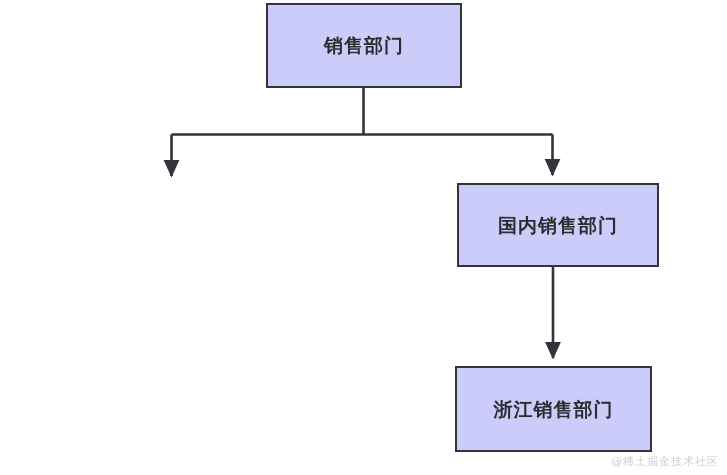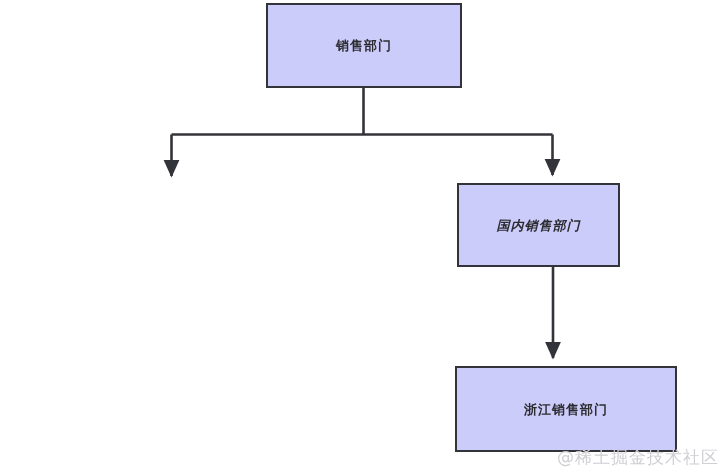--- a/index.html
+++ b/index.html
@@ -33,38 +33,38 @@
     position: absolute;
     box-sizing: border-box;
     background: #ccccfa;
     border: 2px solid #33333a;
     display: flex;
     align-items: center;
     justify-content: center;
   }
   .node-label {
     font-family: "DejaVu Sans", "Liberation Sans", sans-serif;
-    font-size: 13px;
+    font-size: 19px;
     font-weight: 700;
     color: #2b2b30;
     letter-spacing: 1px;
     line-height: 1;
     white-space: nowrap;
     text-align: center;
   }
   #node-root   { left: 266px; top: 3px;   width: 196px; height: 85px; }
   #node-intl   { left: 75px;  top: 184px; width: 193px; height: 83px; }
-  #node-dom    { left: 457px; top: 183px; width: 163px; height: 84px; font-style: italic; }
-  #node-zj     { left: 455px; top: 366px; width: 222px; height: 86px; }
+  #node-dom    { left: 457px; top: 183px; width: 202px; height: 84px; }
+  #node-zj     { left: 455px; top: 366px; width: 197px; height: 86px; }
   .watermark {
     position: absolute;
     right: 8px;
     bottom: 6px;
     font-family: "DejaVu Sans", "Liberation Sans", sans-serif;
-    font-size: 17px;
+    font-size: 11px;
     color: #cfcfd4;
     letter-spacing: 1px;
     white-space: nowrap;
     user-select: none;
   }
 </style>
 </head>
 <body>
 
 <div id="canvas">

